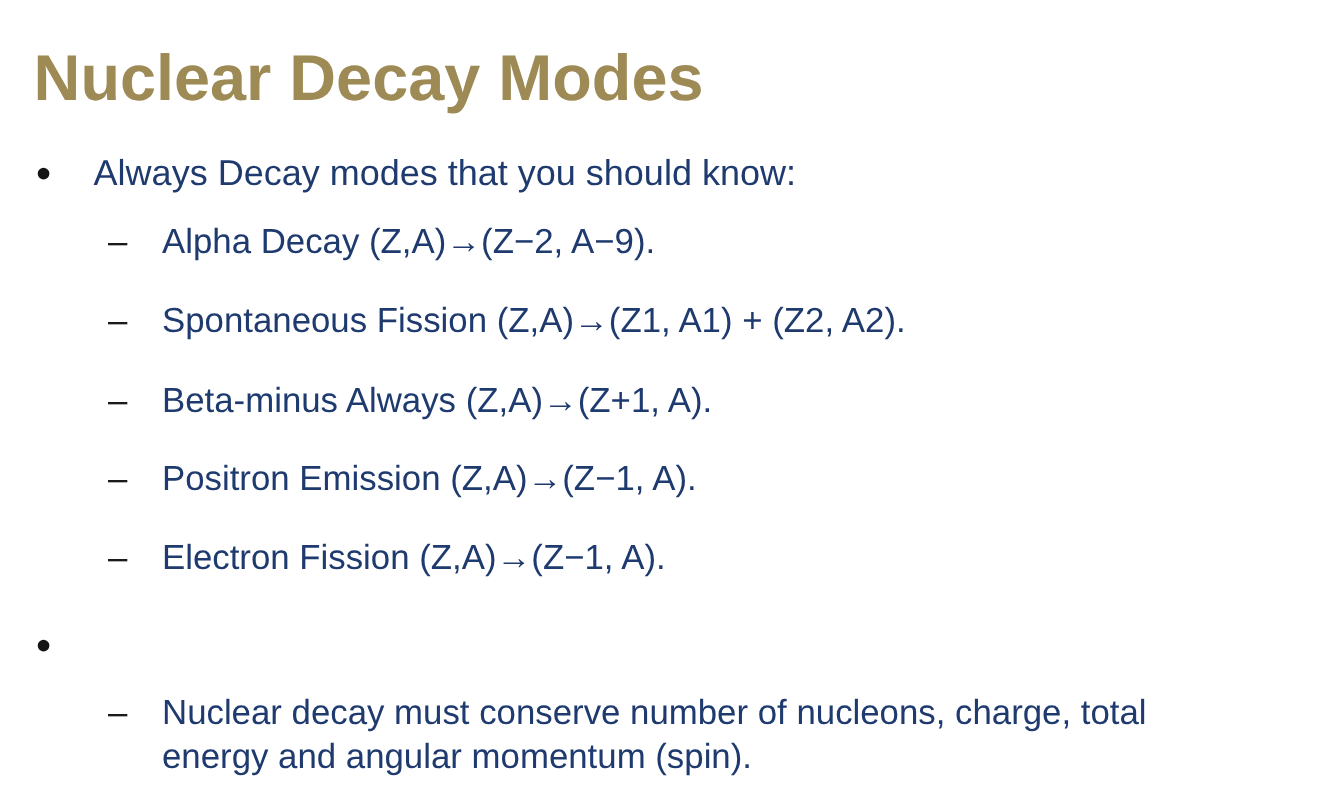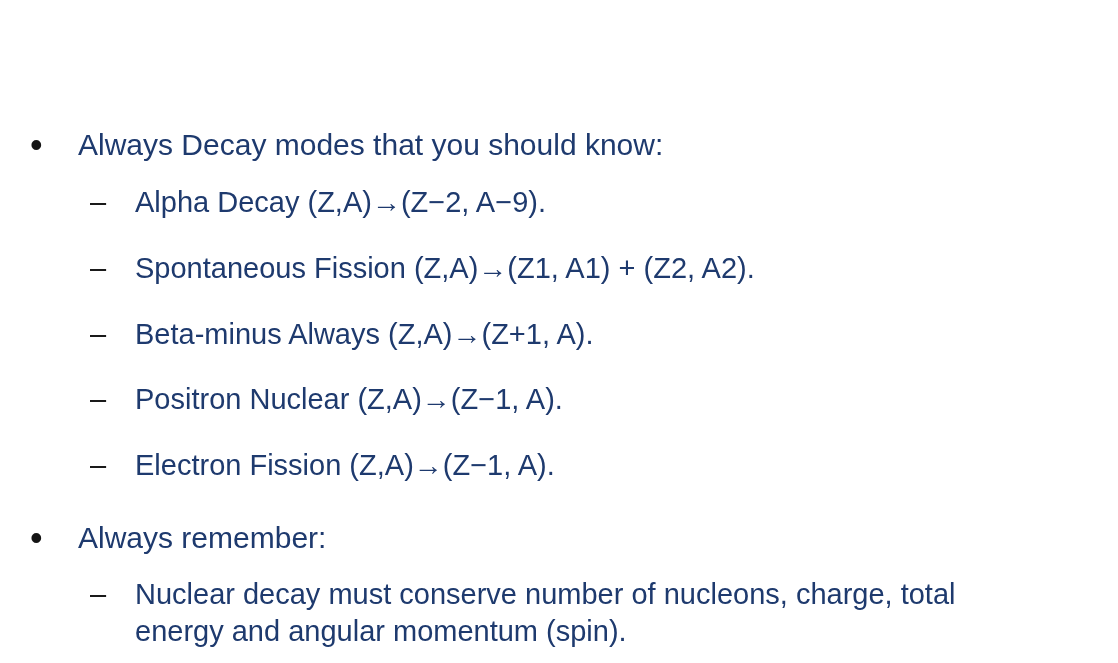--- a/index.html
+++ b/index.html
@@ -71,20 +71,21 @@
   .top-s4 { top: 383px; }
   .top-s5 { top: 449px; }
   .top-b2 { top: 521px; }
   .top-s6 { top: 576px; }
 </style>
 </head>
 <body>
 
 <div class="slide">
 
+  <h1 class="slide-title">Nuclear Decay Modes</h1>
 
   <div class="row l1 top-b1">
     <span class="bullet-glyph">•</span>
     <span class="l1-text">Always Decay modes that you should know:</span>
   </div>
 
   <div class="row l2 top-s1">
     <span class="dash-glyph">–</span>
     <span class="sub-text">Alpha Decay (Z,A)→(Z−2, A−9).</span>
   </div>
@@ -94,31 +95,30 @@
     <span class="sub-text">Spontaneous Fission (Z,A)→(Z1, A1) + (Z2, A2).</span>
   </div>
 
   <div class="row l2 top-s3">
     <span class="dash-glyph">–</span>
     <span class="sub-text">Beta-minus Always (Z,A)→(Z+1, A).</span>
   </div>
 
   <div class="row l2 top-s4">
     <span class="dash-glyph">–</span>
-    <span class="sub-text">Positron Nuclear (Z,A)→(Z−1, A).</span>
+    <span class="sub-text">Positron Emission (Z,A)→(Z−1, A).</span>
   </div>
 
   <div class="row l2 top-s5">
     <span class="dash-glyph">–</span>
     <span class="sub-text">Electron Fission (Z,A)→(Z−1, A).</span>
   </div>
 
   <div class="row l1 top-b2">
     <span class="bullet-glyph">•</span>
-    <span class="l1-text">Always remember:</span>
   </div>
 
   <div class="row l2 wrap2 top-s6">
     <span class="dash-glyph">–</span>
     <span class="sub-text">Nuclear decay must conserve number of nucleons, charge, total
 energy and angular momentum (spin).</span>
   </div>
 
 </div>
 

